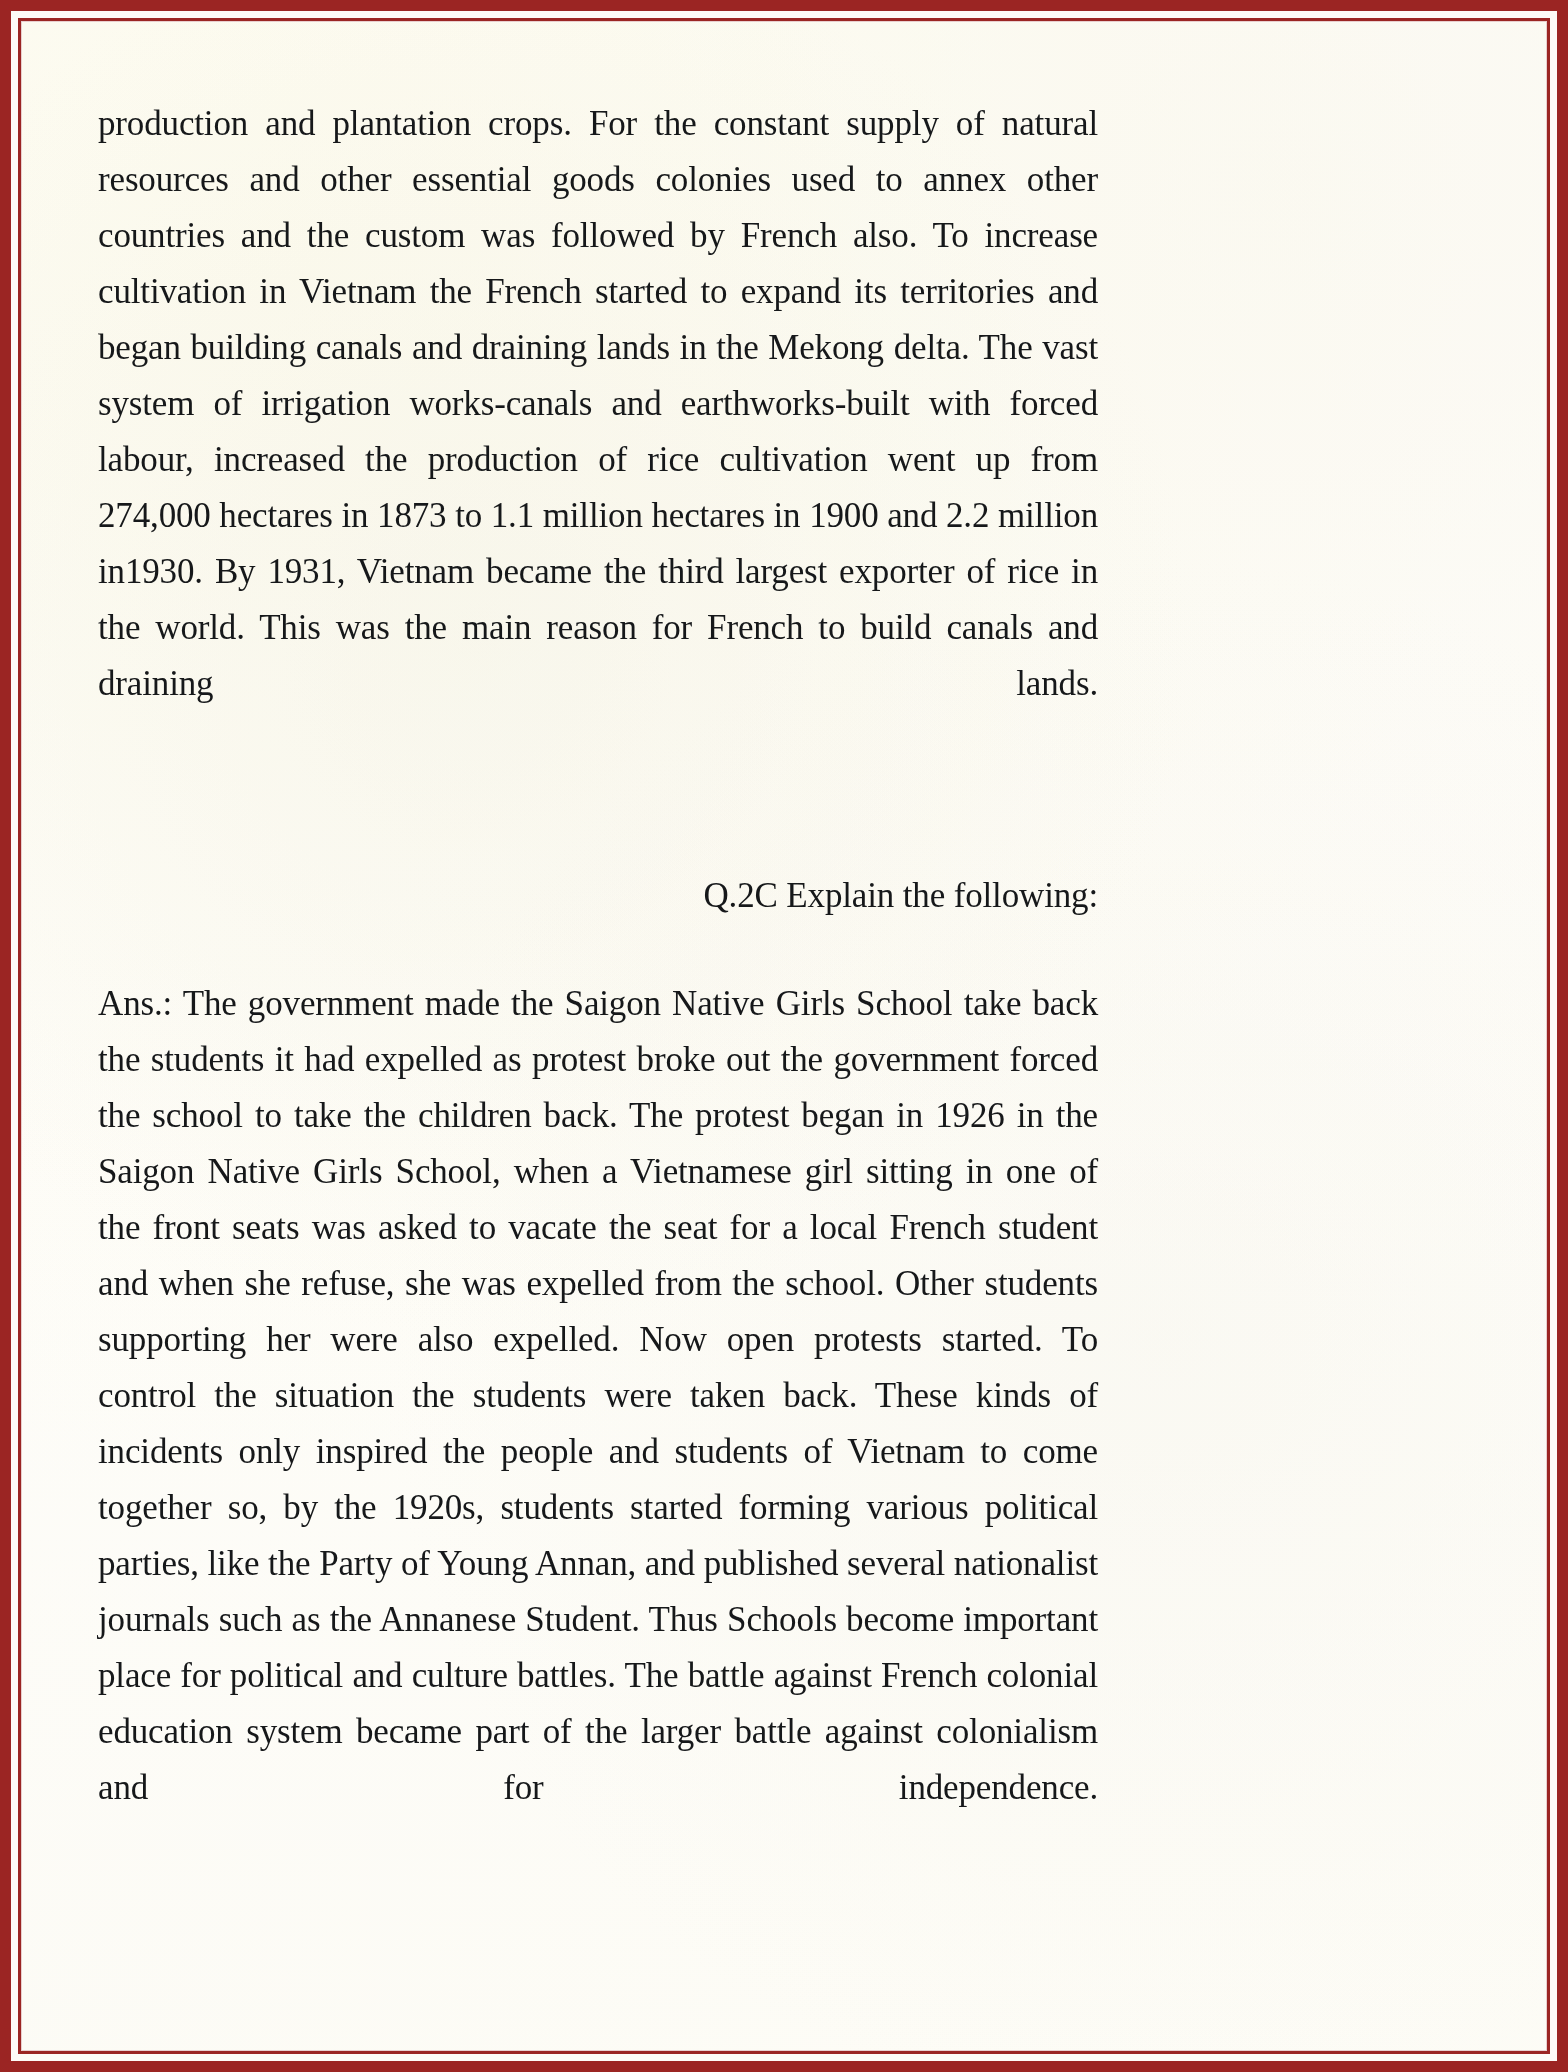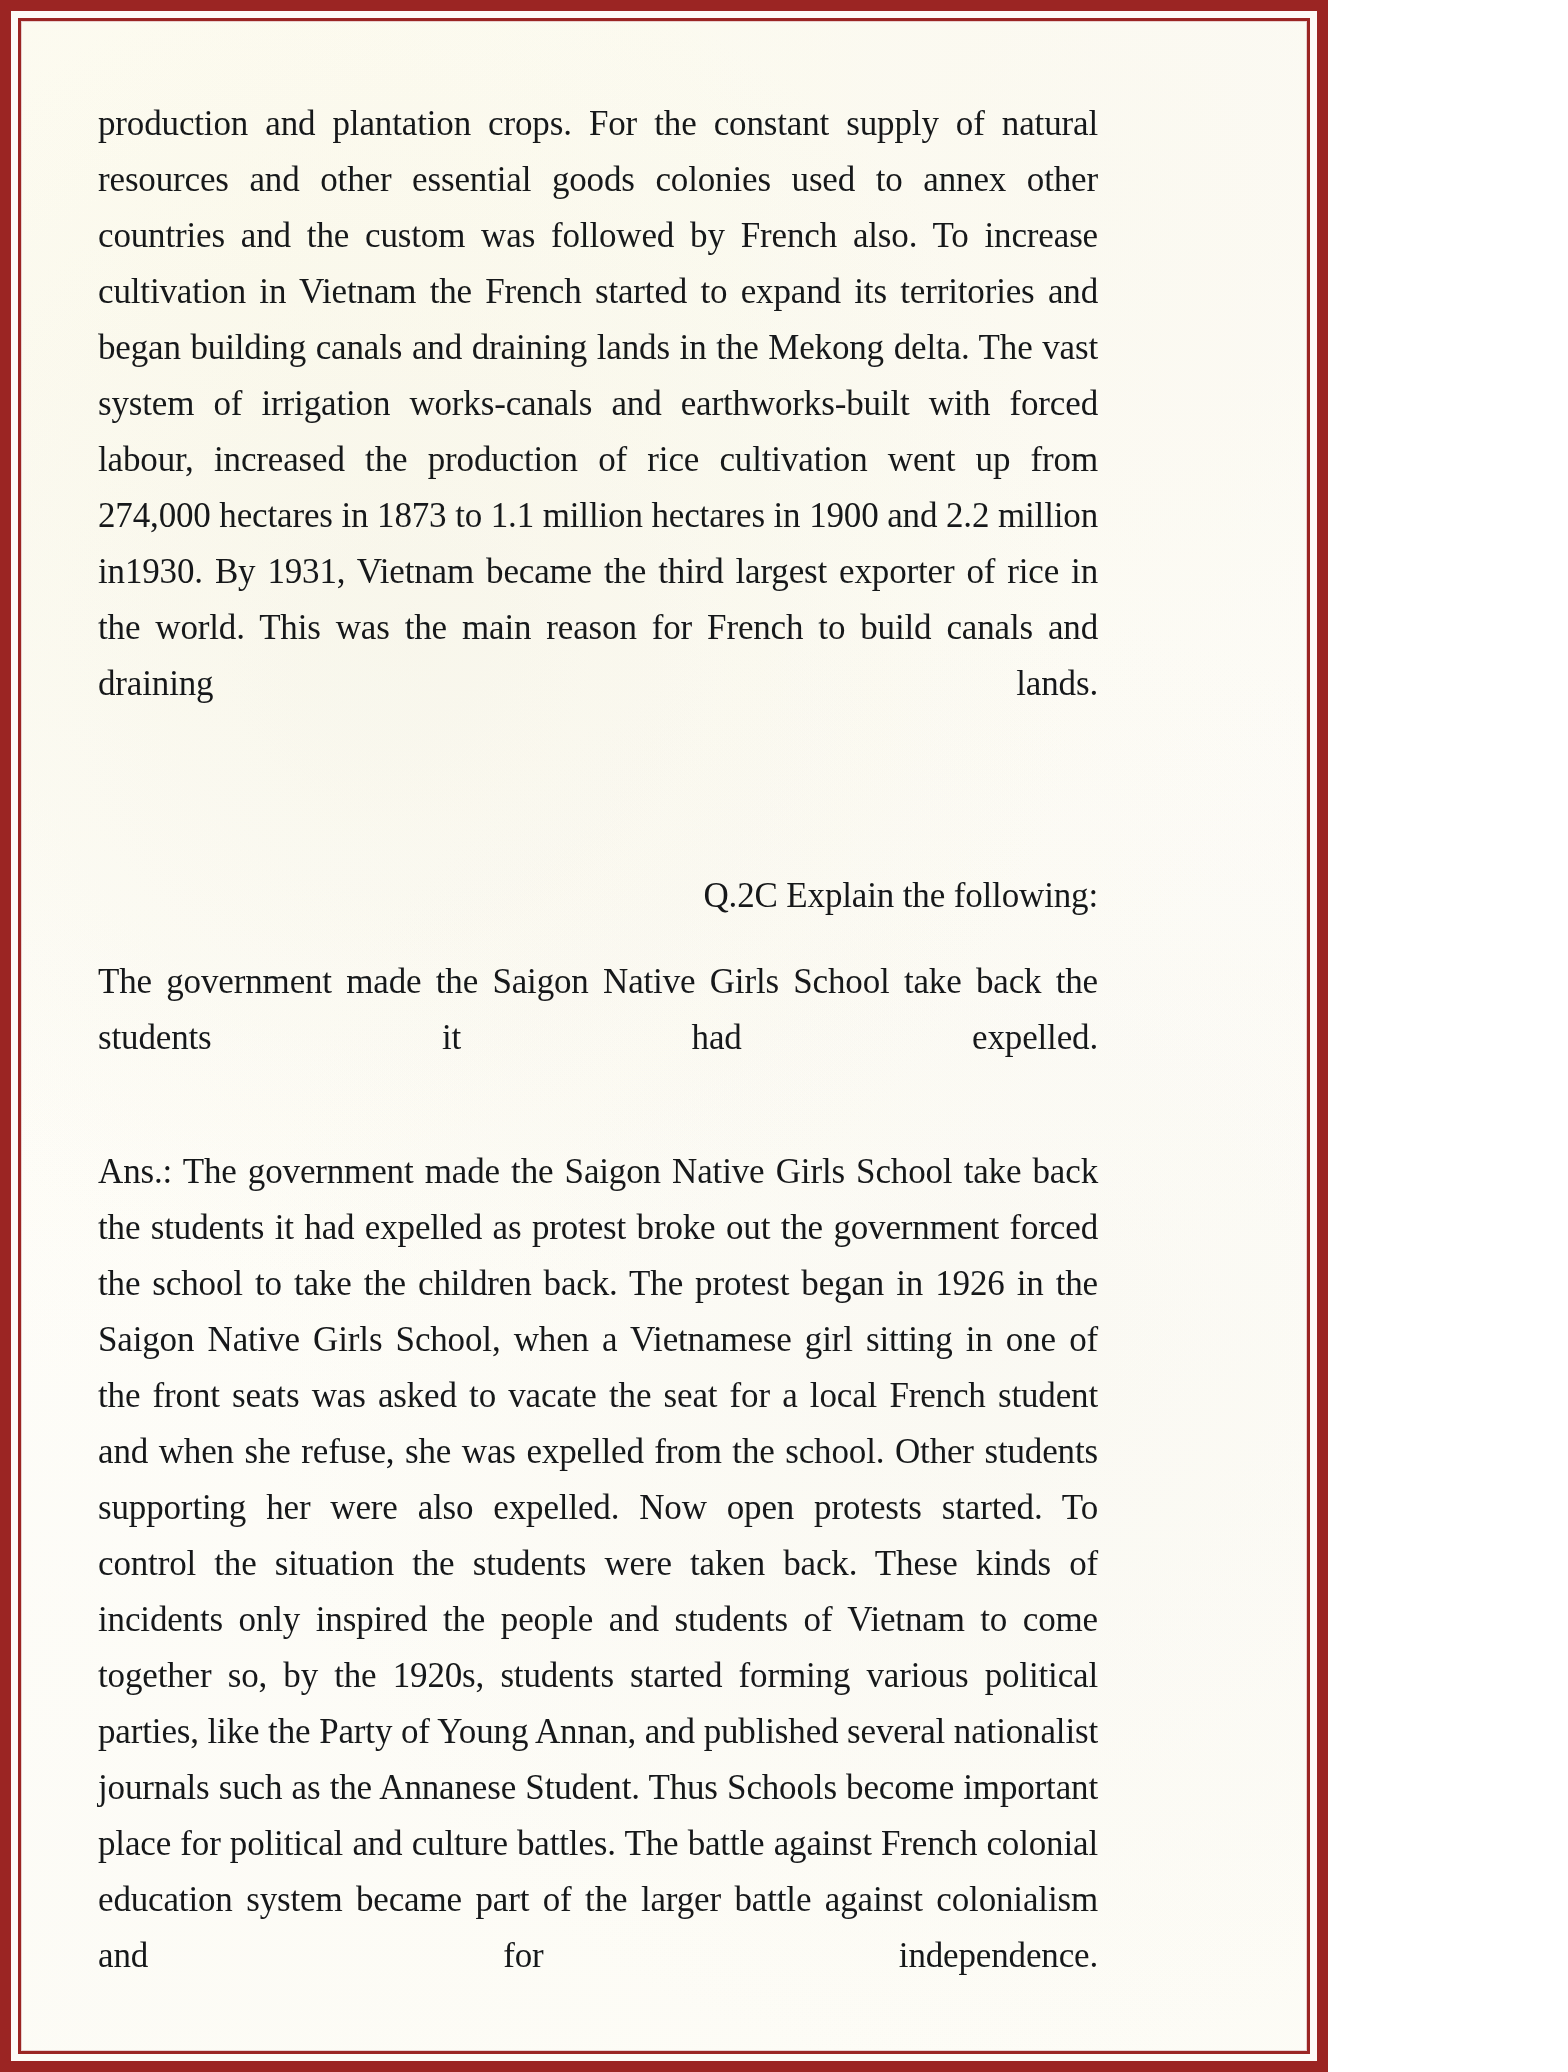--- a/index.html
+++ b/index.html
@@ -3,21 +3,21 @@
 <meta charset="utf-8">
 <style>
   html, body {
     margin: 0;
     padding: 0;
     background: #ffffff;
   }
 
   #page {
     position: relative;
-    width: 1328px;
+    width: 1568px;
     height: 2072px;
     box-sizing: border-box;
     background: #f97316;
     overflow: hidden;
     font-family: "Liberation Serif", "DejaVu Serif", serif;
   }
 
   
   .frame-outer {
     position: absolute;
@@ -131,20 +131,19 @@
   <div class="content">
 
     <p class="para">production and plantation crops. For the constant supply of natural resources and other essential goods colonies used to annex other countries and the custom was followed by French also. To increase cultivation in Vietnam the French started to expand its territories and began building canals and draining lands in the Mekong delta. The vast system of irrigation works-canals and earthworks-built with forced labour, increased the production of rice cultivation went up from 274,000 hectares in 1873 to 1.1 million hectares in 1900 and 2.2 million in1930. By 1931, Vietnam became the third largest exporter of rice in the world. This was the main reason for French to build canals and draining lands.</p>
 
     <div class="gap-large"></div>
 
     <p class="heading">Q.2C  Explain the following:</p>
 
     <div class="gap-mid"></div>
 
-    <p class="para">The government made the Saigon Native Girls School take back the students it had expelled.</p>
 
     <div class="gap-small"></div>
 
     <p class="para">Ans.:   The government made the Saigon Native Girls School take back the students it had expelled as protest broke out the government forced the school to take the children back. The protest began in 1926 in the Saigon Native Girls School, when a Vietnamese girl sitting in one of the front seats was asked to vacate the seat for a local French student and when she refuse, she was expelled from the school. Other students supporting her were also expelled. Now open protests started. To control the situation the students were taken back. These kinds of incidents only inspired the people and students of Vietnam to come together so, by the 1920s, students started forming various political parties, like the Party of Young Annan, and published several nationalist journals such as the Annanese Student. Thus Schools become important place for political and culture battles. The battle against French colonial education system became part of the larger battle against colonialism and for independence.</p>
 
   </div>
 </div>
 
 </body></html>

